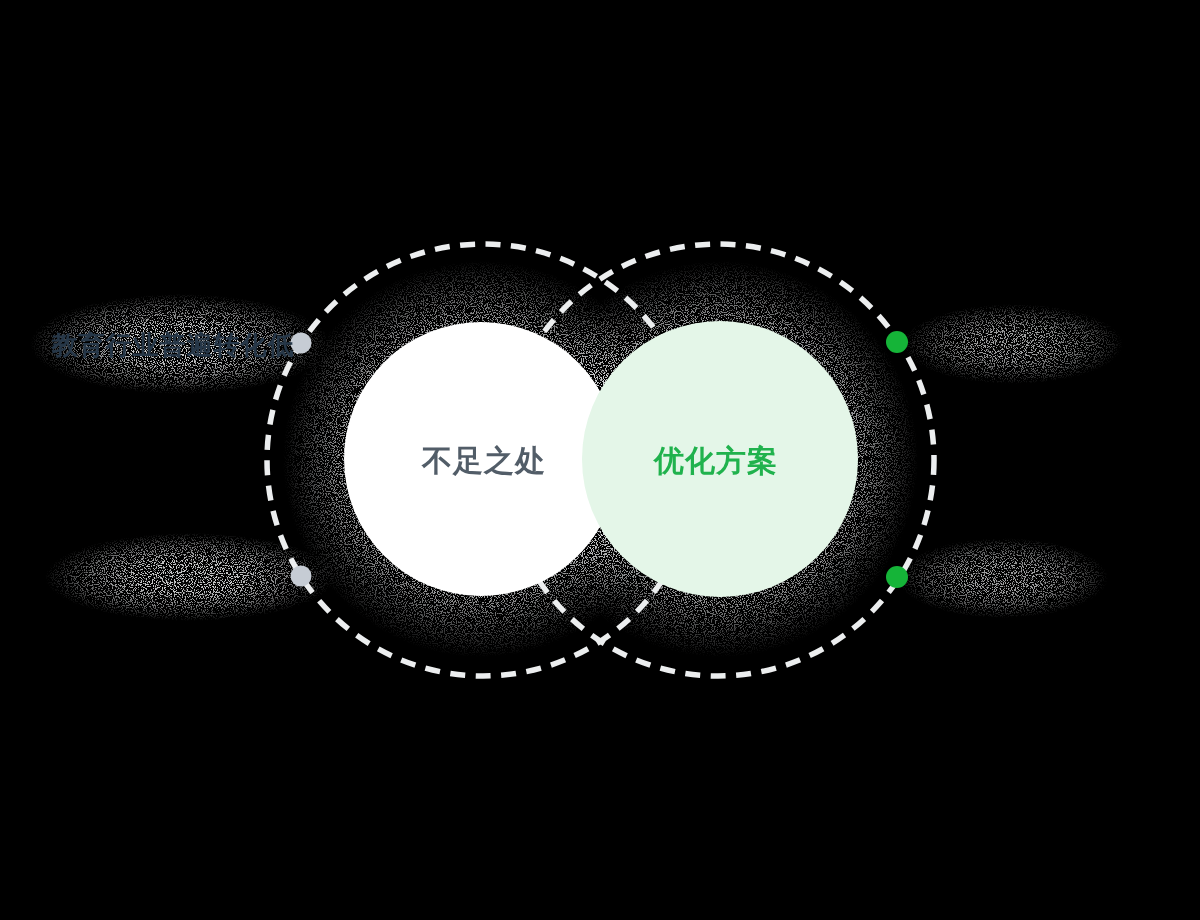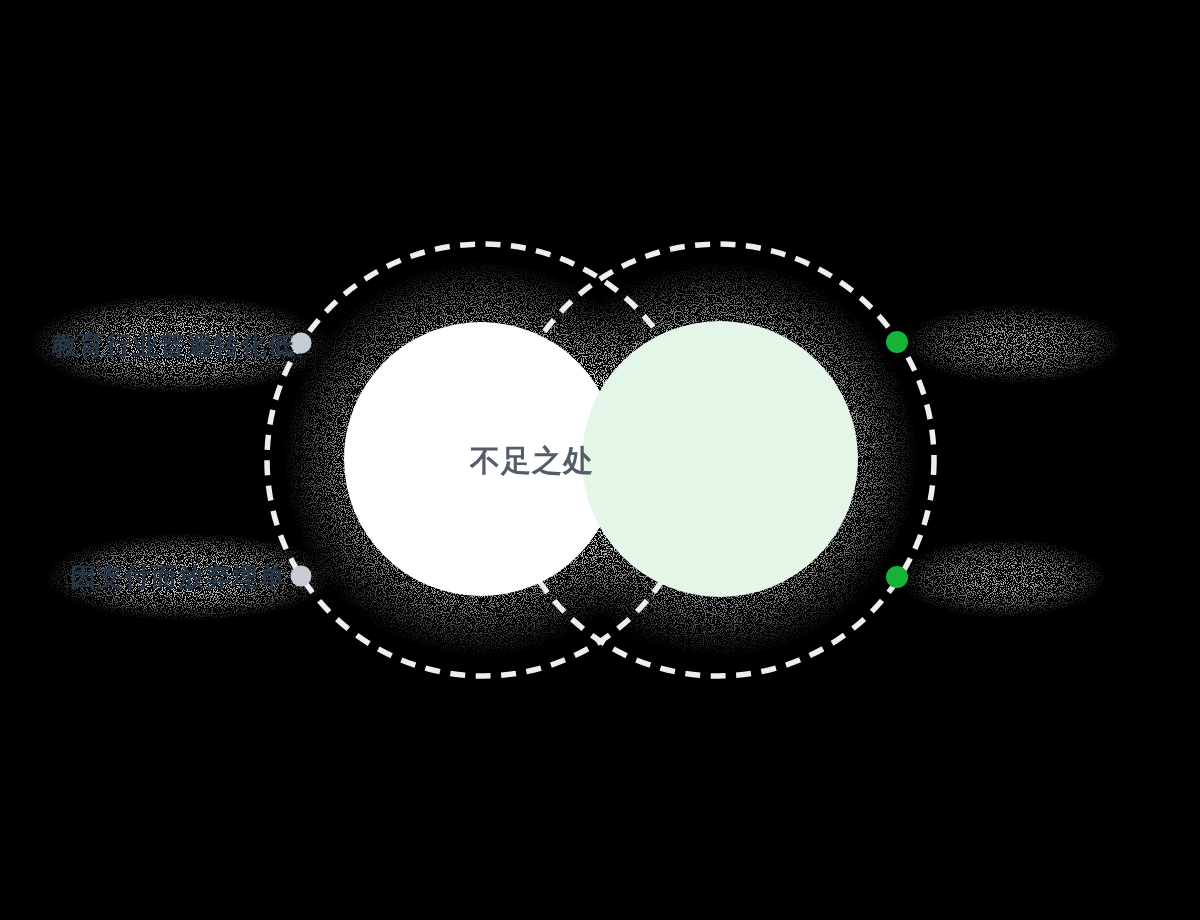--- a/index.html
+++ b/index.html
@@ -32,21 +32,21 @@
     position: absolute;
     transform: translate(-50%, -50%);
     white-space: nowrap;
     font-weight: bold;
     letter-spacing: 1px;
     user-select: none;
   }
   .circle-title { font-size: 30px; }
   .side-label   { font-size: 26px; }
 
-  .label-left-circle  { left: 484px; top: 461px; color: var(--left-circle-text, #525d68); margin-left: 48px; }
+  .label-left-circle  { left: 484px; top: 461px; color: var(--left-circle-text, #525d68); }
   .label-right-circle { left: 716px; top: 461px; color: var(--right-circle-text, #20b24d); }
 
   .label-left-top     { left: 173px;  top: 345px; color: var(--left-label-text, #263748); font-family: Liberation Serif, serif; }
   .label-left-bottom  { left: 178px;  top: 577px; color: var(--left-label-text, #263748); }
   .label-right-top    { left: 1013px; top: 344px; color: var(--right-label-text, #0db440); }
   .label-right-bottom { left: 1003px; top: 578px; color: var(--right-label-text, #0db440); }
 </style>
 </head>
 <body>
 
@@ -84,17 +84,17 @@
     <circle class="solid-circle-left" cx="481" cy="459" r="137"></circle>
     <circle class="solid-circle-right" cx="720" cy="459" r="138"></circle>
 
     <circle class="dot-gray" cx="301" cy="343" r="10.5"></circle>
     <circle class="dot-gray" cx="301" cy="576" r="10.5"></circle>
     <circle class="dot-green" cx="897" cy="342" r="11"></circle>
     <circle class="dot-green" cx="897" cy="577" r="11"></circle>
   </svg>
 
   <div class="label circle-title label-left-circle">不足之处</div>
+  <div class="label circle-title label-right-circle">优化方案</div>
 
   <div class="label side-label label-left-top">教育行业普遍转化低</div>
-  <div class="label side-label label-left-bottom">因支付而放弃埋单</div>
 
 </div>
 
 </body></html>

